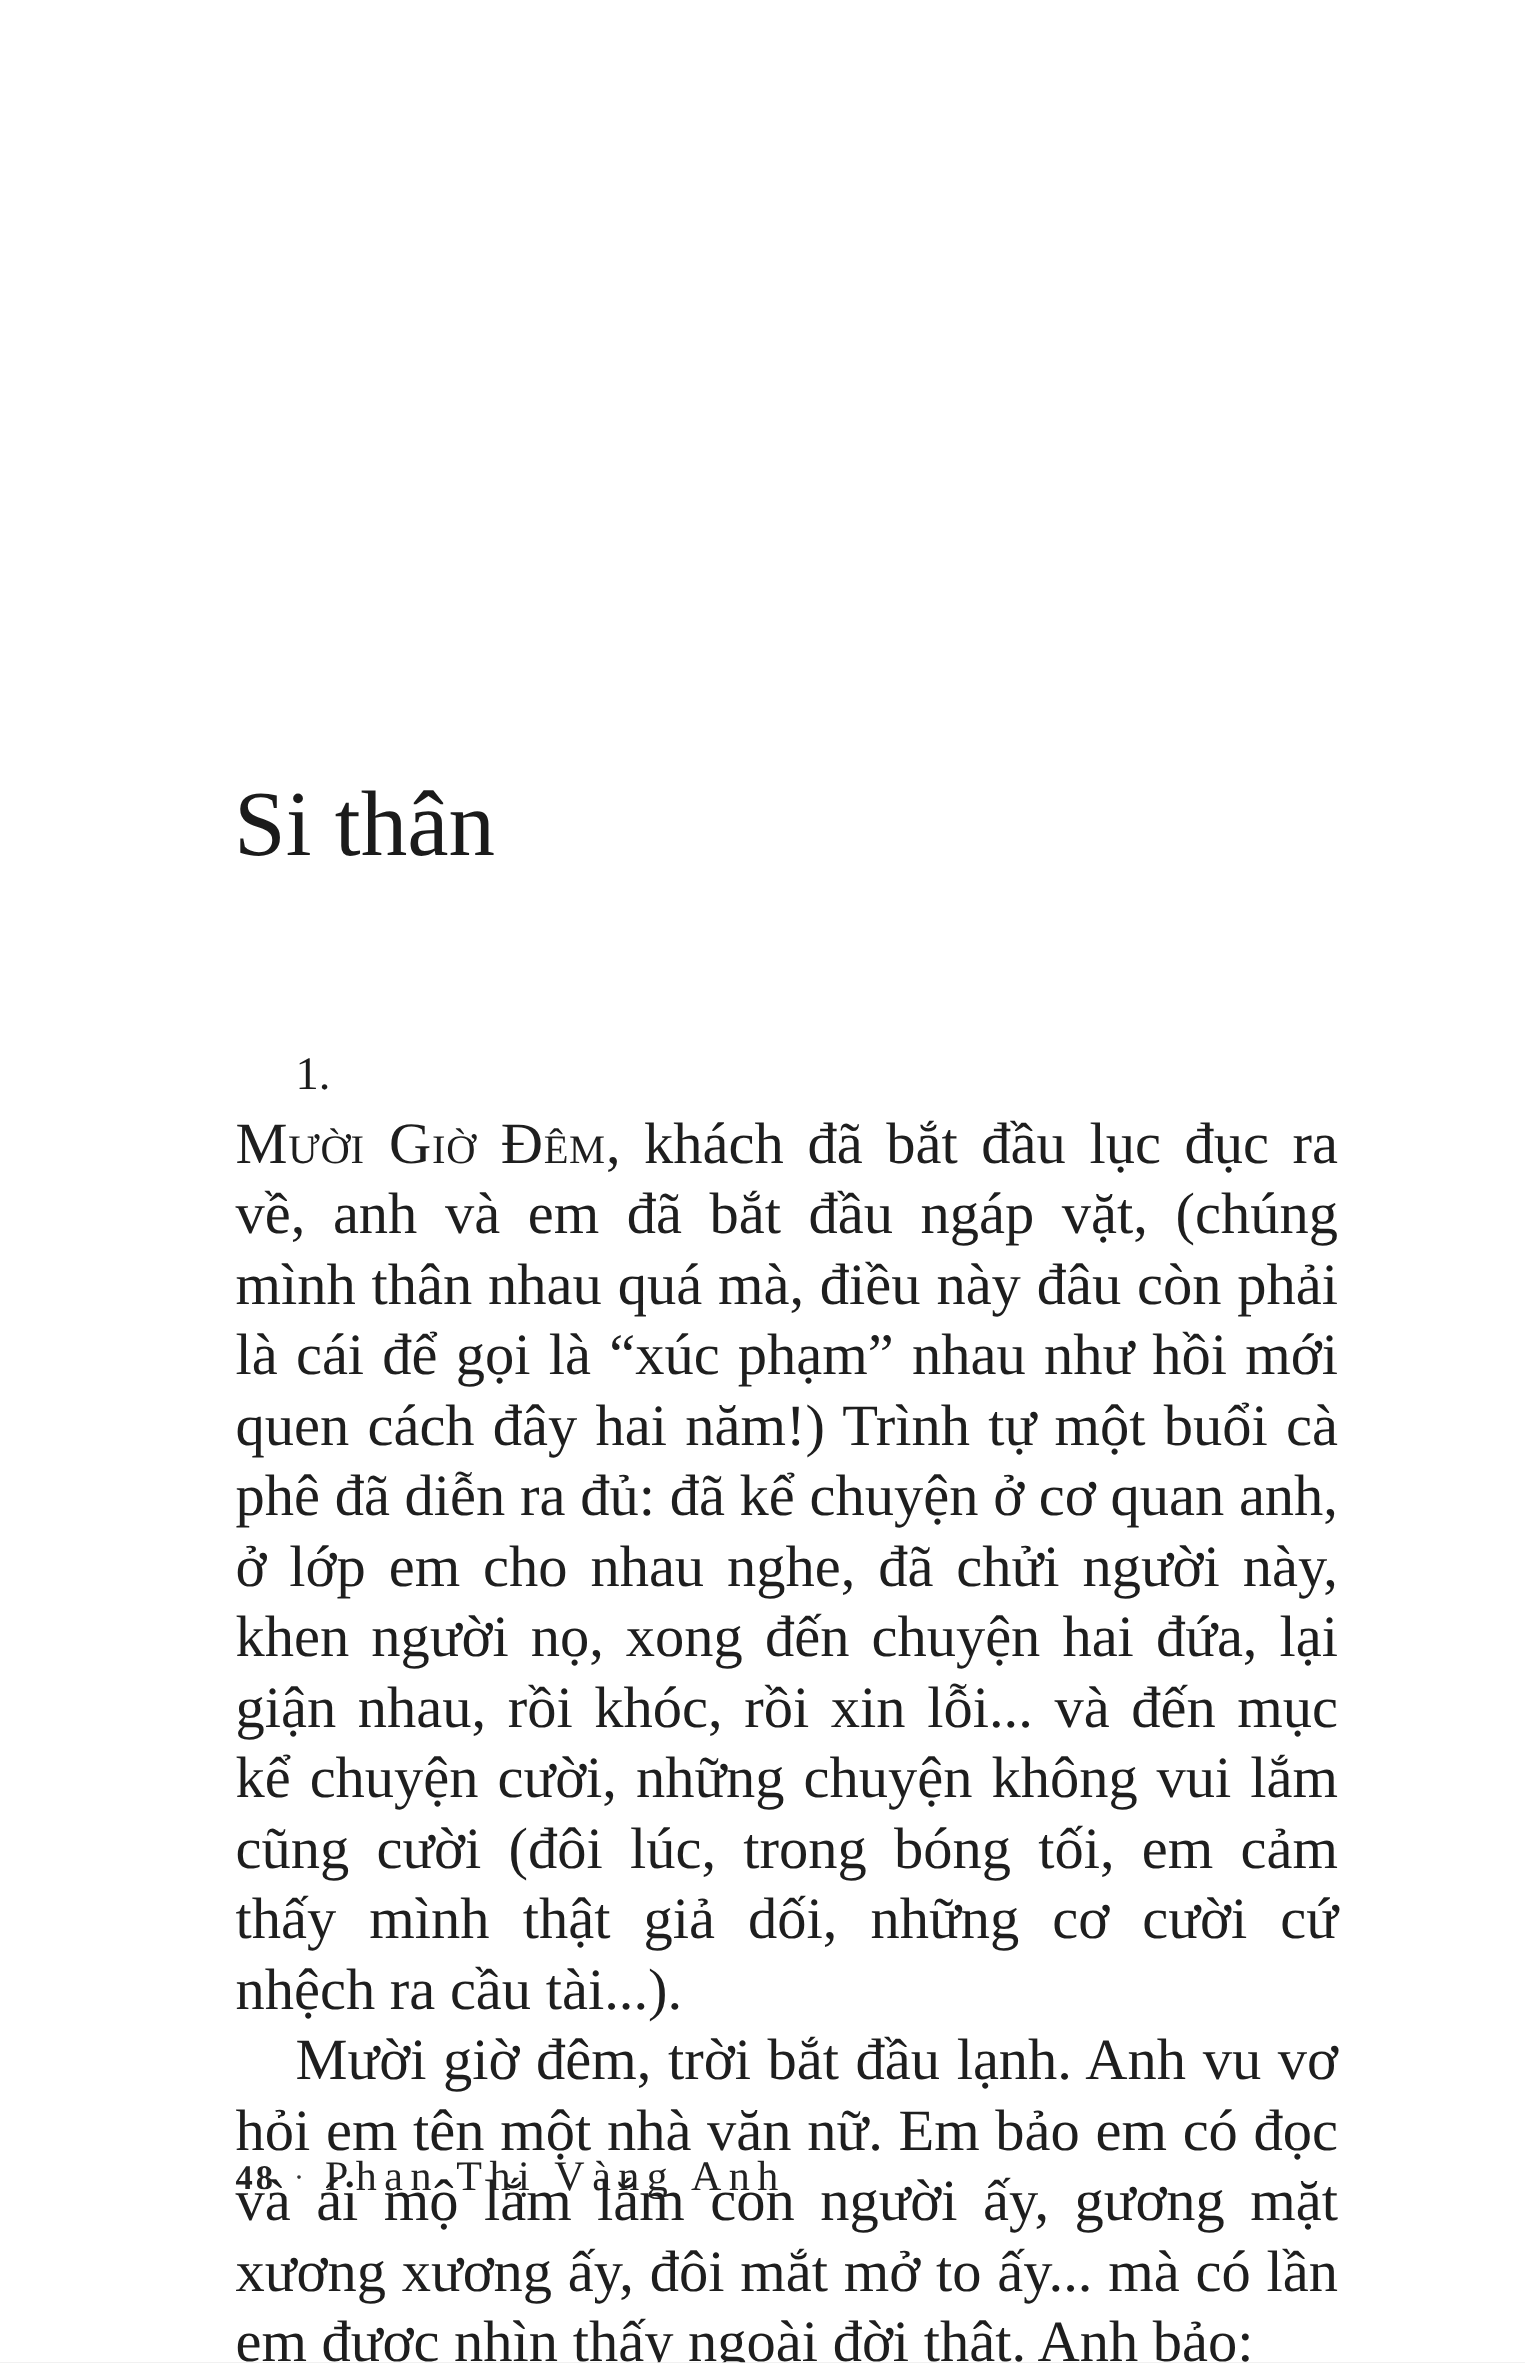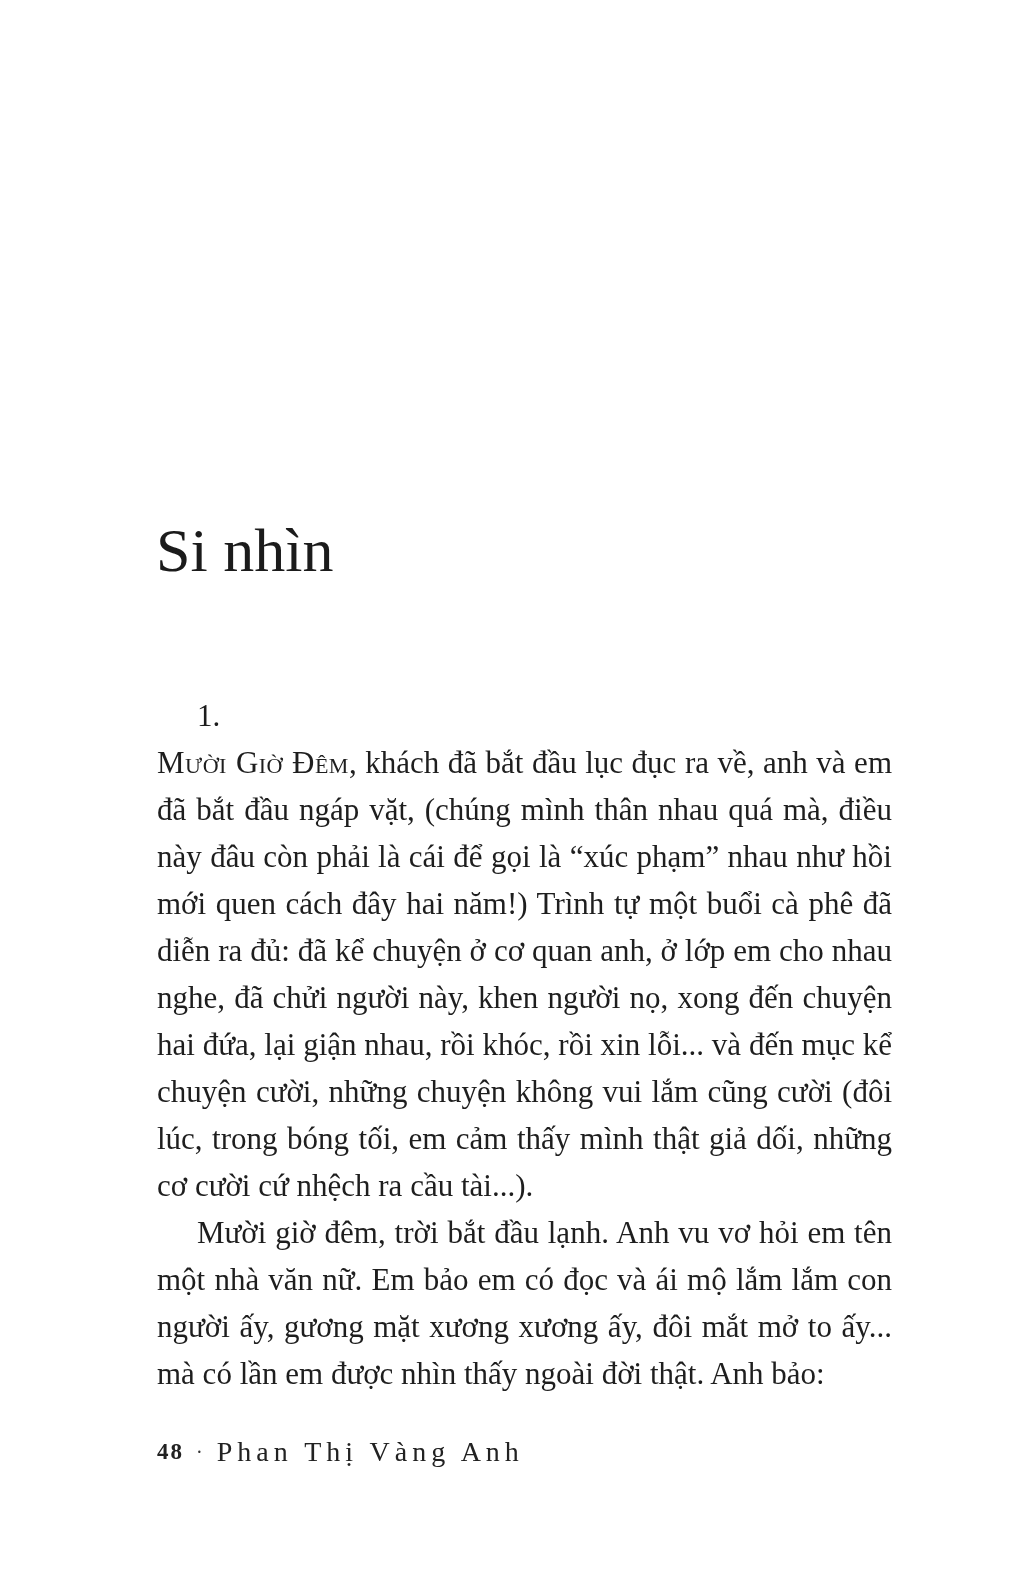--- a/index.html
+++ b/index.html
@@ -33,21 +33,21 @@
     width: 735px;
   }
   .section-number {
     font-size: 31px;
     line-height: 47px;
     padding-left: 40px;
     color: #1c1c1c;
   }
   .para {
     margin: 0;
-    font-size: 31px;
+    font-size: 39px;
     line-height: 47px;
     text-align: justify;
     color: #1e1e1e;
   }
   .para.indent {
     text-indent: 40px;
   }
   .smallcaps {
     font-variant: small-caps;
     letter-spacing: 0.5px;
@@ -73,21 +73,21 @@
   .footer-author {
     font-size: 28px;
     letter-spacing: 5px;
   }
 </style>
 </head>
 <body>
 
 <div class="page">
 
-  <h1 class="chapter-title">Si nhìn</h1>
+  <h1 class="chapter-title">Si thân</h1>
 
   <div class="text-column">
 
     <div class="section-number">1.</div>
 
     <p class="para"><span class="smallcaps">Mười Giờ Đêm</span><span>, khách đã bắt đầu lục đục ra về, anh và em đã bắt đầu ngáp vặt, (chúng mình thân nhau quá mà, điều này đâu còn phải là cái để gọi là “xúc phạm” nhau như hồi mới quen cách đây hai năm!) Trình tự một buổi cà phê đã diễn ra đủ: đã kể chuyện ở cơ quan anh, ở lớp em cho nhau nghe, đã chửi người này, khen người nọ, xong đến chuyện hai đứa, lại giận nhau, rồi khóc, rồi xin lỗi... và đến mục kể chuyện cười, những chuyện không vui lắm cũng cười (đôi lúc, trong bóng tối, em cảm thấy mình thật giả dối, những cơ cười cứ nhệch ra cầu tài...).</span></p>
 
     <p class="para indent"><span>Mười giờ đêm, trời bắt đầu lạnh. Anh vu vơ hỏi em tên một nhà văn nữ. Em bảo em có đọc và ái mộ lắm lắm con người ấy, gương mặt xương xương ấy, đôi mắt mở to ấy... mà có lần em được nhìn thấy ngoài đời thật. Anh bảo:</span></p>
 
   </div>

